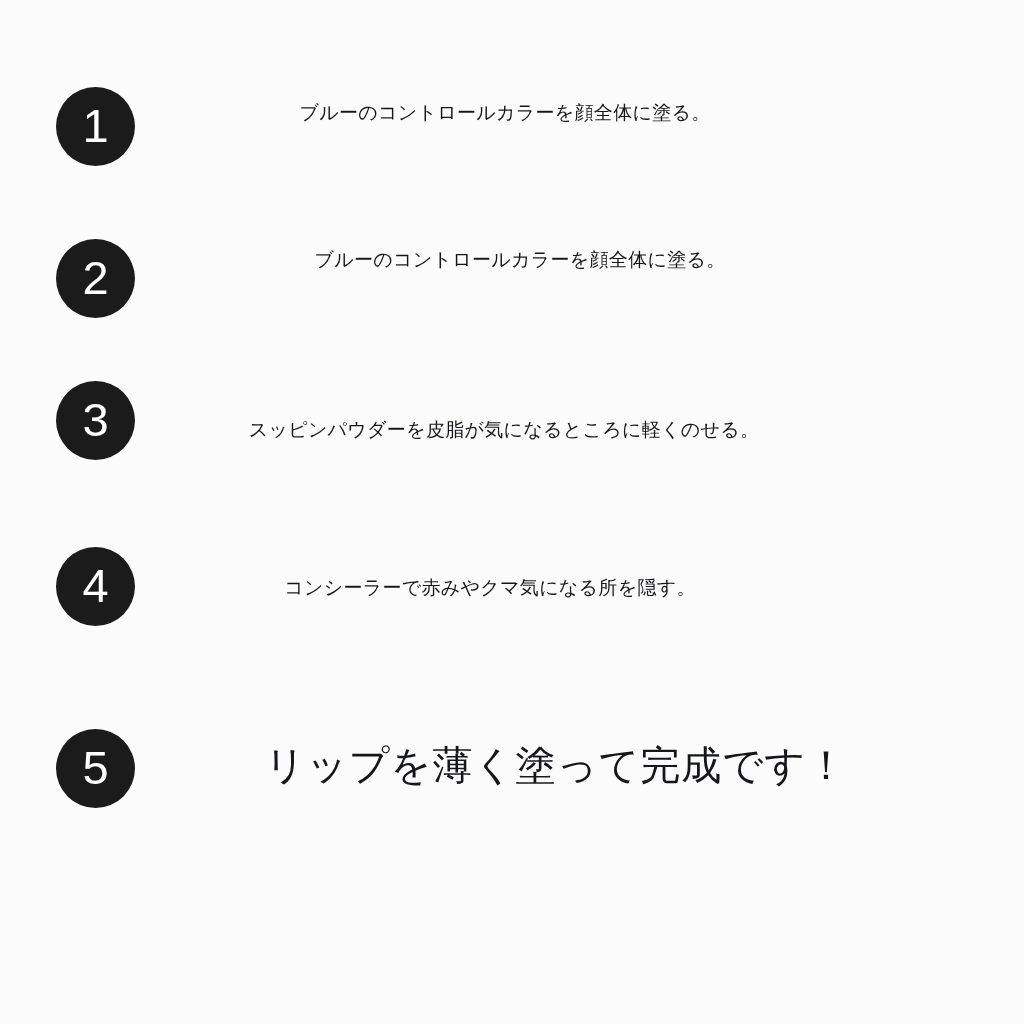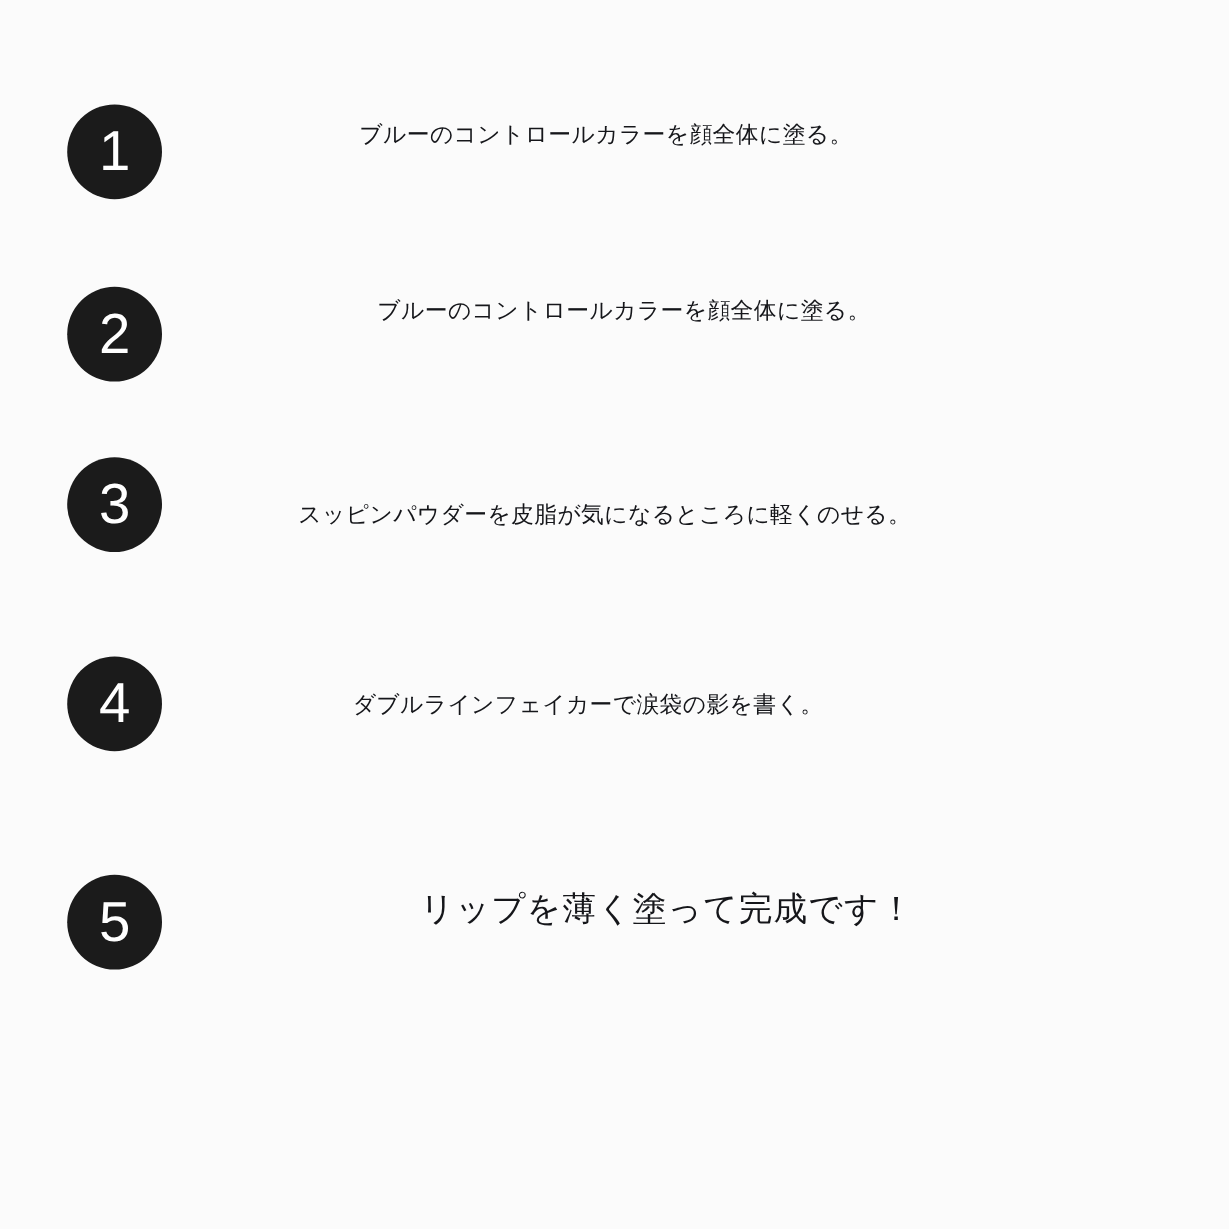--- a/index.html
+++ b/index.html
@@ -69,21 +69,21 @@
     font-family: "DejaVu Sans", "Liberation Sans", sans-serif;
     font-size: 19px;
     font-weight: 400;
     line-height: 1.28;
     letter-spacing: 0.3px;
     white-space: normal;
     word-break: break-all;
   }
 
   .step-text.large {
-    font-size: 28px;
+    font-size: 40px;
     line-height: 1.2;
     letter-spacing: 1px;
   }
 
   
   #step-1 .badge { left: 56px;  top: 87px;  }
   #step-1 .step-text { left: 165px; top: 100px; width: 680px; }
 
   #step-2 .badge { left: 56px;  top: 239px; }
   #step-2 .step-text { left: 180px; top: 247px; width: 680px; }
@@ -121,21 +121,21 @@
       <div class="badge">
         <span>3</span>
       </div>
       <div class="step-text">スッピンパウダーを皮脂が気になるところに軽くのせる。</div>
     </div>
 
     <div class="step" id="step-4">
       <div class="badge">
         <span>4</span>
       </div>
-      <div class="step-text">ダブルラインフェイカーで涙袋の影を書く。</div>
+      <div class="step-text">コンシーラーで赤みやクマ気になる所を隠す。</div>
     </div>
 
     <div class="step" id="step-5">
       <div class="badge">
         <span>5</span>
       </div>
       <div class="step-text large">リップを薄く塗って完成です！</div>
     </div>
 
   </div>

